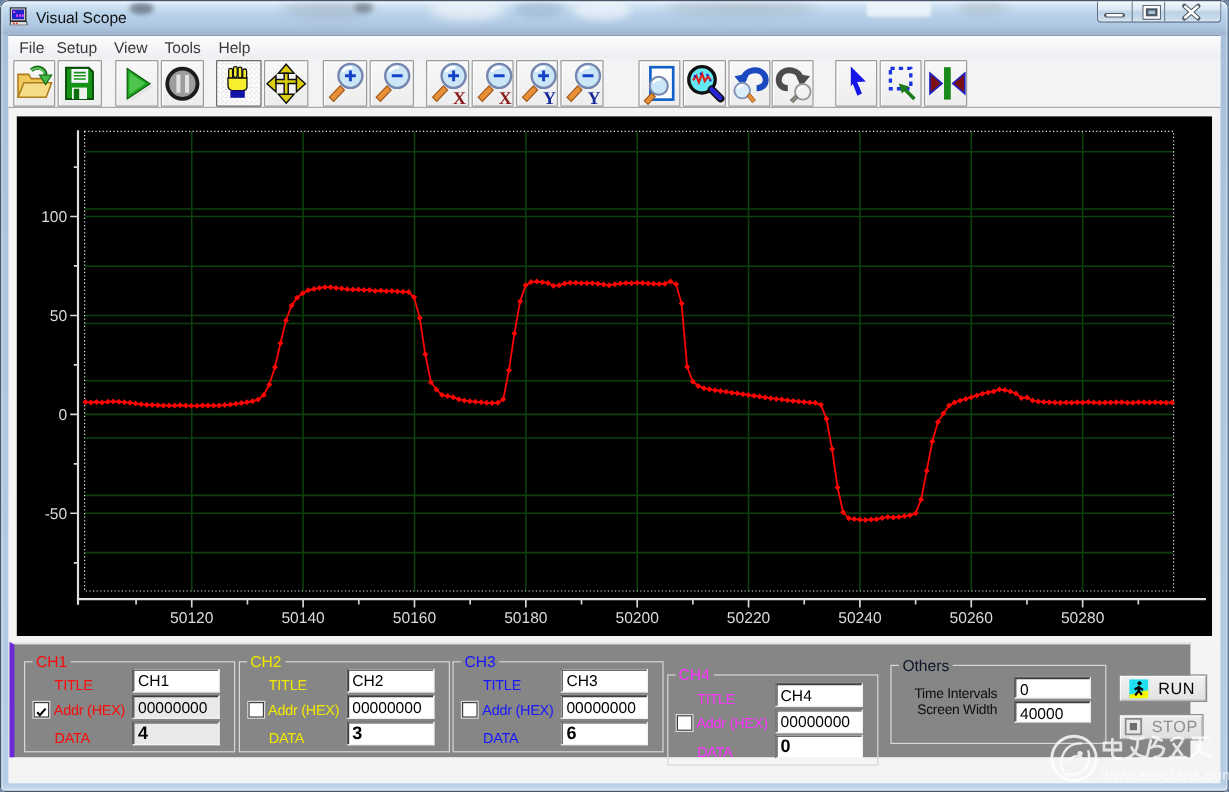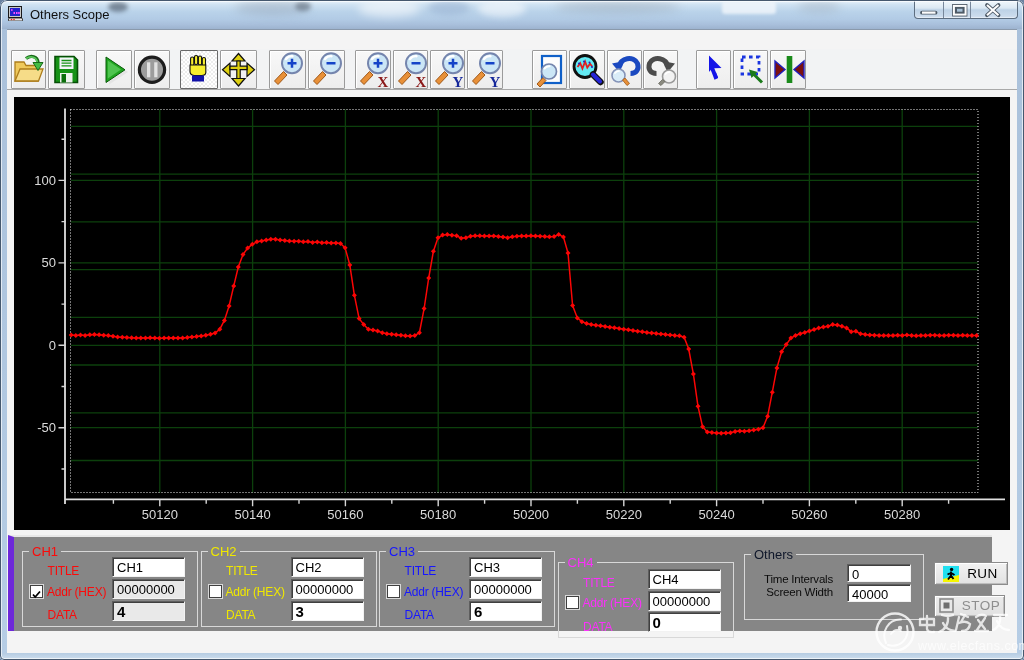--- a/index.html
+++ b/index.html
@@ -21,21 +21,21 @@
 #client{position:absolute;left:7px;top:29px;width:1010px;height:624px;background:#f4f4f4;border-top:1px solid #8a99ab}
 #menubar{position:absolute;left:0;top:0;width:1010px;height:19px;background:linear-gradient(#fdfdfe,#eceef1);font-size:13px;color:#3a3a3a}
 .mi{position:absolute;top:2px}
 #toolbar{position:absolute;left:0;top:19px;width:1010px;height:41px;background:#f2f3f4;border-bottom:1px solid #a9a9a9}
 .tb{position:absolute;top:1px;width:37px;height:38.5px;background:linear-gradient(#f8f8f8,#ededed);border:1px solid #9b9b9b;border-radius:1px;box-shadow:inset 1px 1px 0 #fff}
 .tb svg{position:absolute;left:0px;top:1px}
 .tbsel{background:conic-gradient(#fff 25%,#ededed 25% 50%,#fff 50% 75%,#ededed 75%) 0 0/4px 4px;border:1px solid #6a6a6a;box-shadow:none}
 
 #plot{position:absolute;left:7px;top:67px;width:996px;height:433px;background:#000}
 
-#panel{position:absolute;left:1px;top:505px;width:984px;height:96px;background:#868686;border-top:2px solid #e8e8e8;border-left:6px solid #6d28d9}
+#panel{position:absolute;left:1px;top:505px;width:984px;height:96px;background:#868686;border-top:2px solid #e8e8e8;border-left:4px solid #6d28d9}
 .grp{position:absolute;border:1px solid #d8d8d8;height:76px;width:176px;top:19px}
 .grplab{position:absolute;top:-8px;left:6px;background:#868686;padding:0 3px;font-size:13px}
 .glab{position:absolute;font-size:12px;letter-spacing:-0.2px}
 .ged{position:absolute;left:89px;width:73px;height:20px;background:#fff;border:1px solid #5e5e5e;border-bottom-color:#f2f2f2;border-right-color:#f2f2f2;box-shadow:inset 1px 1px 0 #3f3f3f;font-size:13px;color:#000;padding:3px 0 0 4px;line-height:13px}
 .gray{background:#e9e9e9}
 .cbx{position:absolute;left:7px;width:13px;height:13px;background:#fff;border:1px solid #404040;box-shadow:0 0 0 1px #d8d8d8}
 
 #statusbar{position:absolute;left:1px;top:602px;width:1008px;height:22px;background:#ececec;border-top:1px solid #6f6f6f;box-shadow:inset 0 1px 0 #fff}
 #stext{position:absolute;left:503px;top:4px;font-size:15px;font-weight:bold;color:#0c0c0c;white-space:pre;transform:scaleX(.85);transform-origin:0 50%}
 #ssep{position:absolute;left:500px;top:1px;width:1px;height:20px;background:#9a9a9a}
@@ -62,38 +62,45 @@
       <rect x="0.5" y="0.5" width="13" height="11" fill="#c9c9c9" stroke="#1a1a1a"></rect>
       <rect x="2" y="2" width="10" height="8" fill="#2222cc"></rect>
       <rect x="3" y="3.2" width="1.6" height="1.6" fill="#ff50ff"></rect>
       <rect x="5.5" y="6" width="1.5" height="2" fill="#ff50ff"></rect>
       <rect x="8" y="6" width="1.5" height="2" fill="#ff50ff"></rect>
       <rect x="10.2" y="6" width="1.5" height="2" fill="#ff50ff"></rect>
       <polygon points="1,12 14,12 15,15 0,15" fill="#e8e8e8" stroke="#1a1a1a" stroke-width="0.8"></polygon>
       <circle cx="3.5" cy="13.5" r="0.8" fill="#ee2222"></circle>
       <circle cx="6" cy="13.5" r="0.8" fill="#ee2222"></circle>
     </svg>
-    <div id="ttext">Others Scope</div>
+    <div id="ttext">Visual Scope</div>
     <div id="wbtns">
       <div class="wsep" style="left:28px"></div>
       <div class="wsep" style="left:55px"></div>
       <svg width="104" height="19" viewBox="0 0 104 19">
         <g stroke="#4e5a66" stroke-width="3.8" stroke-linecap="round">
           <path d="M7,12.7 H20.5"></path>
           <path d="M39,6 h11.5 v8.5 h-11.5 z" fill="#4e5a66"></path>
           <path d="M72,5 L83.5,15.2 M83.5,5 L72,15.2"></path>
         </g>
         <path d="M7,12.7 H20.5" stroke="#fdfdfd" stroke-width="2.2"></path>
         <rect x="38.9" y="5.9" width="11.7" height="8.7" fill="none" stroke="#fdfdfd" stroke-width="2"></rect>
         <rect x="42" y="8.8" width="5.5" height="2.9" fill="#a9c2d8"></rect>
         <path d="M72,5 L83.5,15.2 M83.5,5 L72,15.2" stroke="#fdfdfd" stroke-width="2.1"></path>
       </svg>
     </div>
   </div>
   <div id="client">
+    <div id="menubar">
+      <span class="mi" style="left:9px">File</span>
+      <span class="mi" style="left:40px">Setup</span>
+      <span class="mi" style="left:88px">View</span>
+      <span class="mi" style="left:130px">Tools</span>
+      <span class="mi" style="left:175px">Help</span>
+    </div>
     <div id="toolbar">
         <div class="tb" style="left:3.5px;width:35px">
           <svg width="35" height="36" viewBox="0 0 35 36">
             <polygon points="3,10 12,10 14,13.5 26,13.5 26,29 3,29" fill="#efc95c" stroke="#ad7d1c" stroke-width="1.3"></polygon>
             <polygon points="8,17 31,17 26.5,29 3,29" fill="#f6dc88" stroke="#ad7d1c" stroke-width="1.3"></polygon>
             <path d="M14,6.5 C19,2.5 25.5,4.5 26,10.5" stroke="#1a6a1a" stroke-width="3.4" fill="none"></path>
             <path d="M14,6.5 C19,3.5 24.5,5 25.3,10" stroke="#5cc85c" stroke-width="1.7" fill="none"></path>
             <polygon points="21,10.5 31,10.5 26,18.5" fill="#44bb44" stroke="#1a6a1a" stroke-width="1"></polygon>
           </svg>
         </div>

